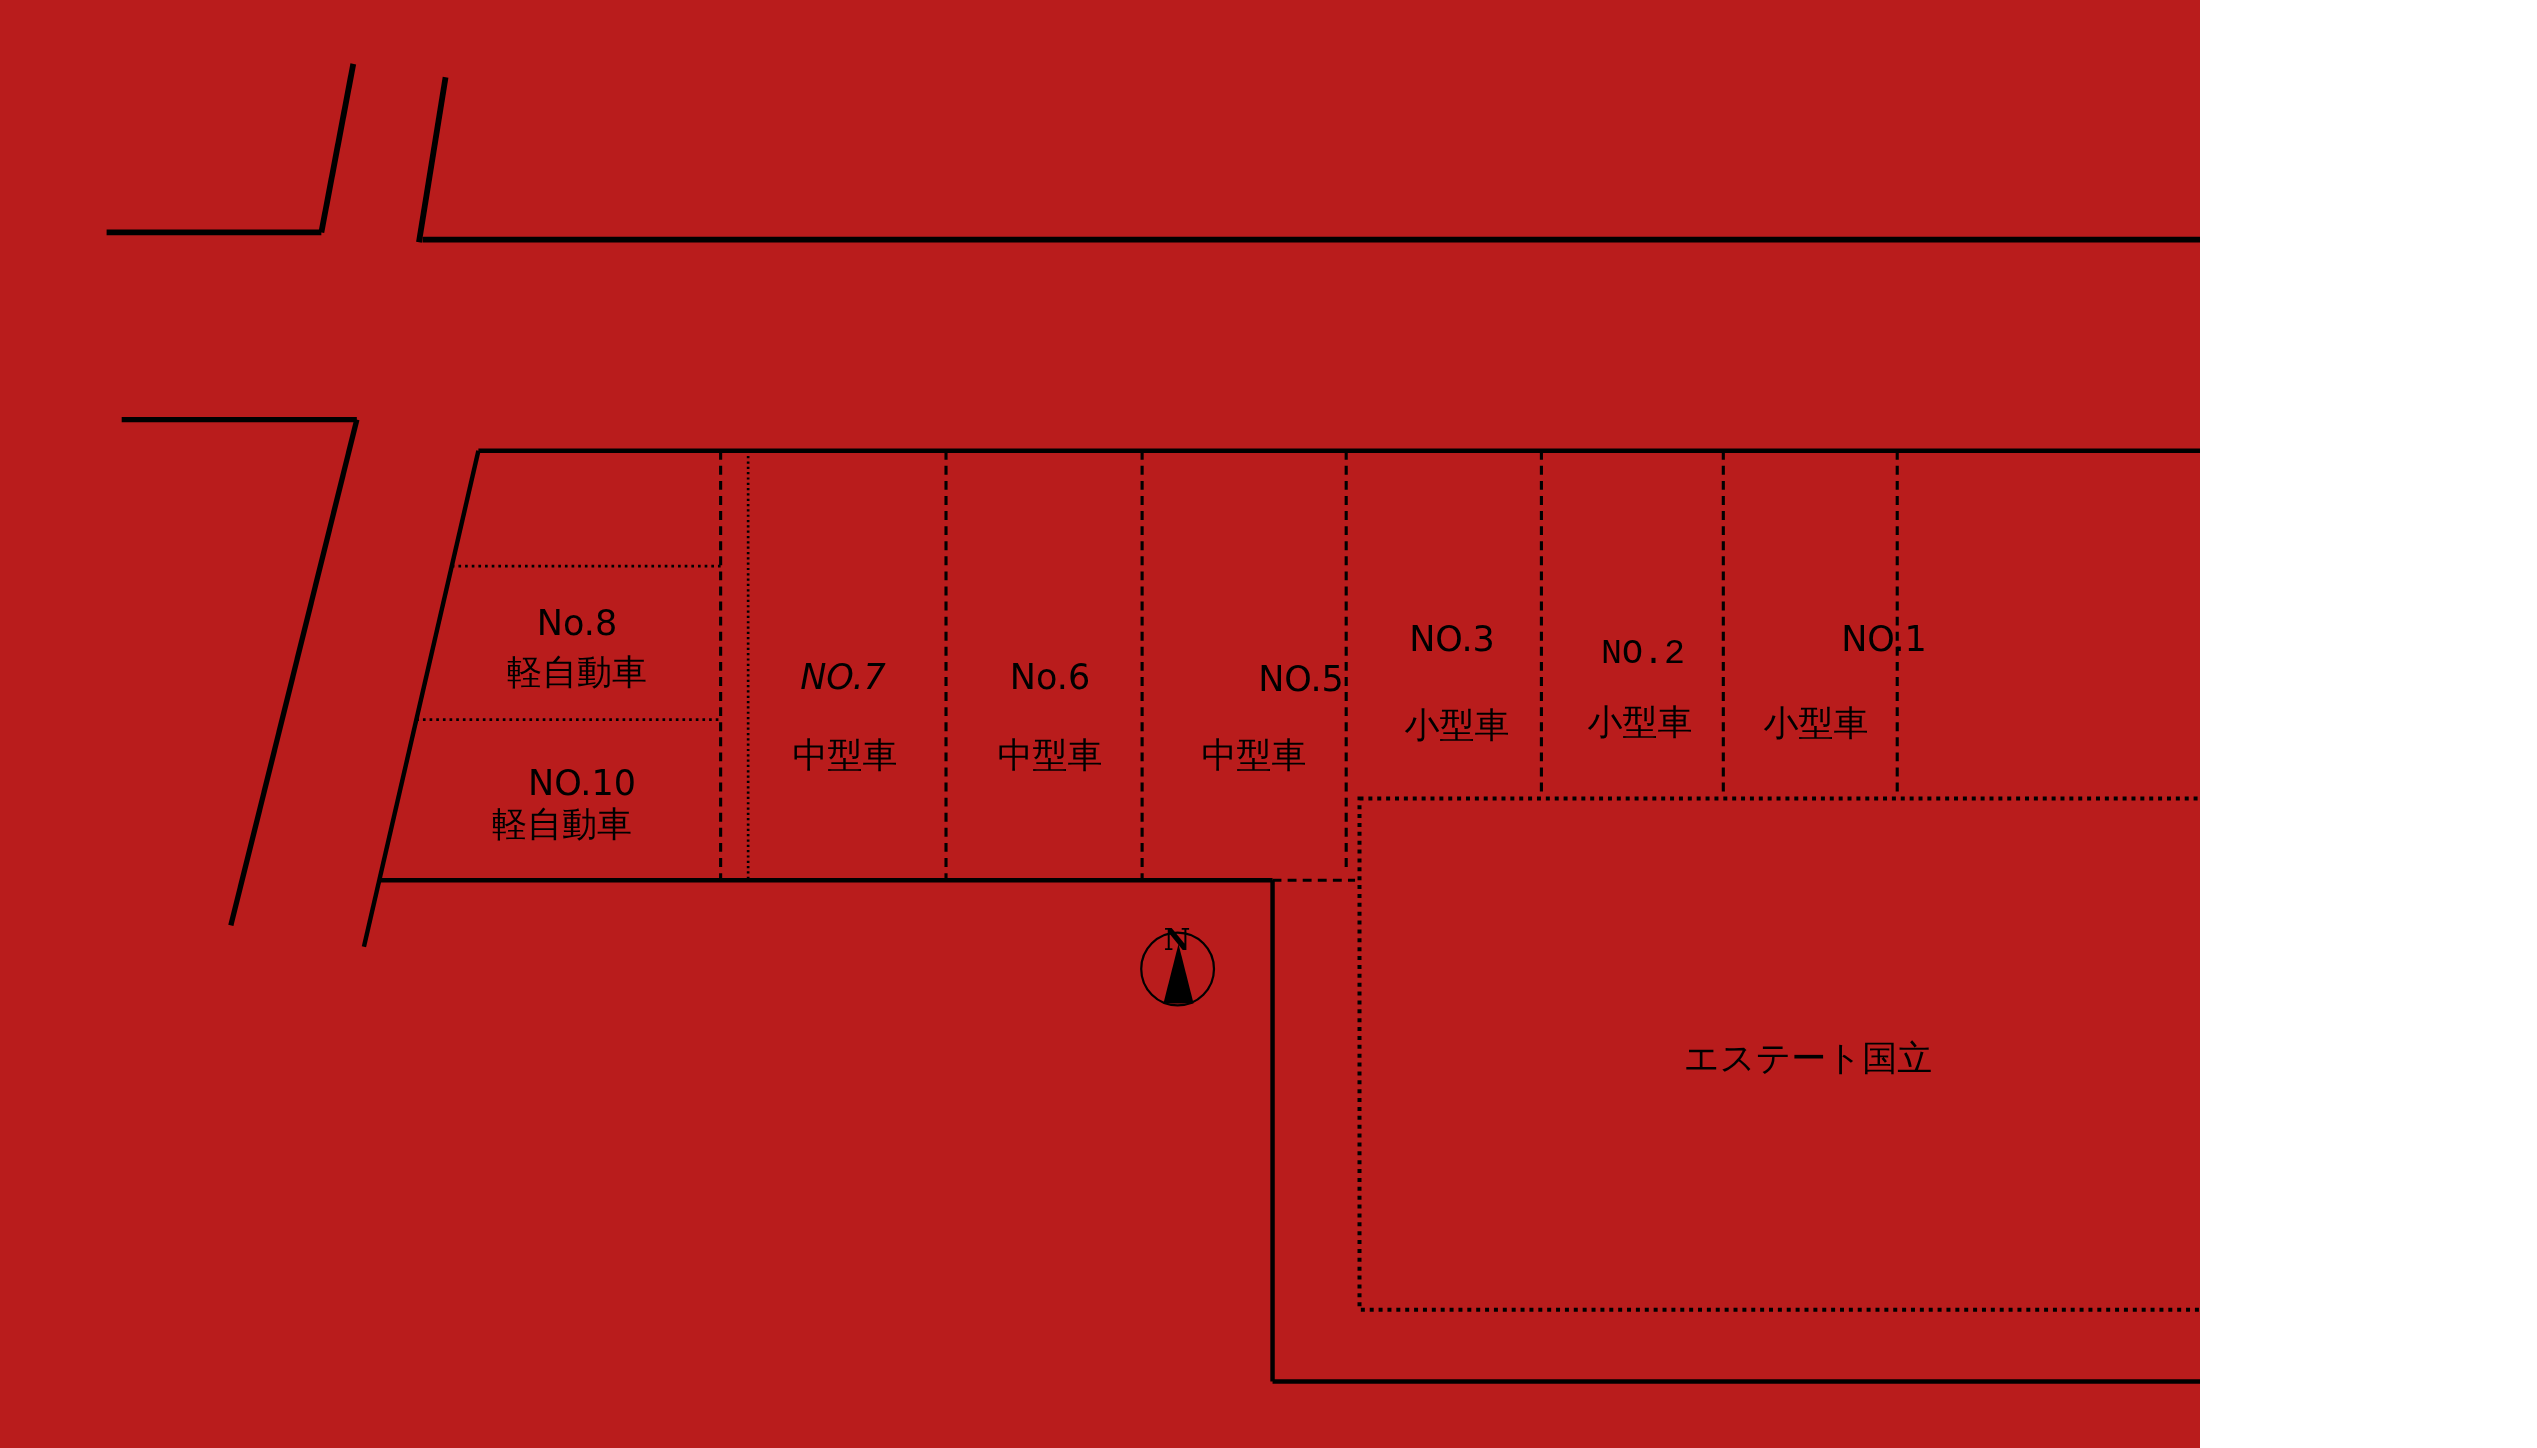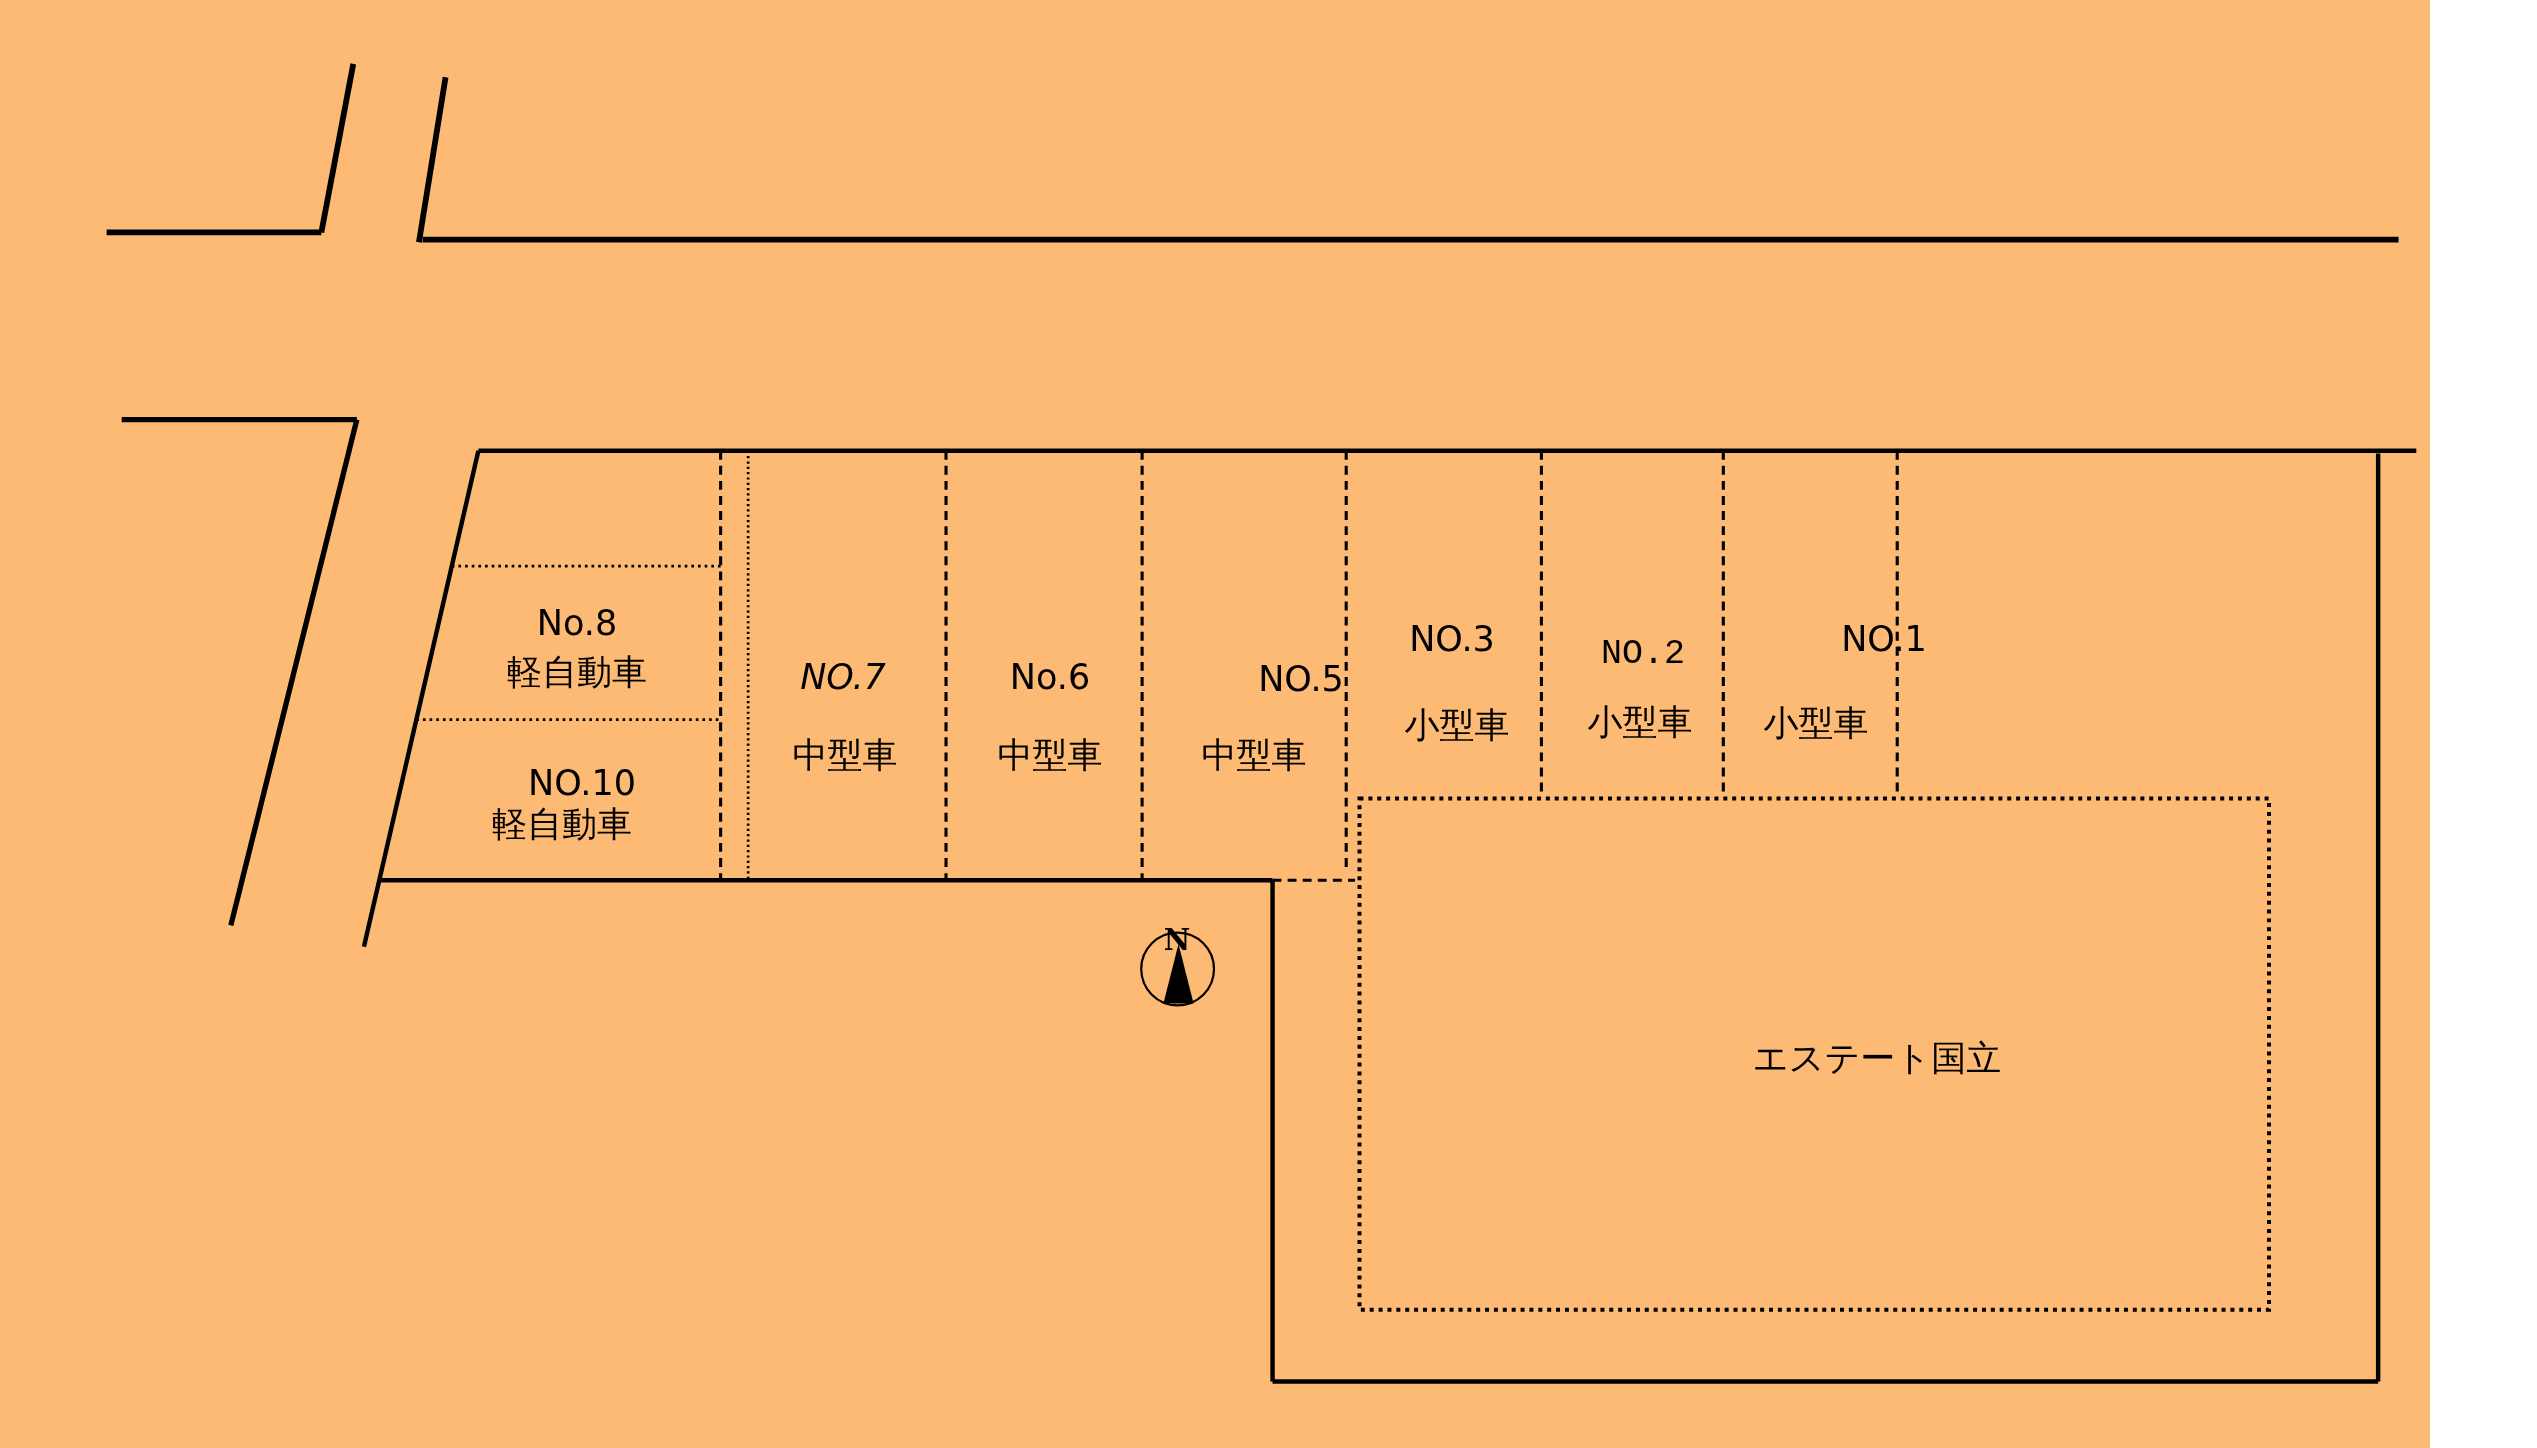--- a/index.html
+++ b/index.html
@@ -2,23 +2,23 @@
 <html style="font-size:14px"><head>
 <meta charset="utf-8">
 <style>
   html, body {
     margin: 0;
     padding: 0;
     background: #ffffff;
   }
   .stage {
     position: relative;
-    width: 2430px;
+    width: 2200px;
     height: 1449px;
-    background: #fdba74;
+    background: #b91c1c;
     overflow: hidden;
     font-family: "DejaVu Sans", "Liberation Sans", sans-serif;
     color: #000000;
   }
   .plan-svg {
     position: absolute;
     left: 0;
     top: 0;
     width: 2538px;
     height: 1449px;
@@ -109,18 +109,18 @@
 
   <div class="label" style="left:1452px; top:639px;">NO.3</div>
   <div class="label" style="left:1457px; top:725px;">小型車</div>
 
   <div class="label" style="left:1643px; top:654px;font-family:Liberation Mono, monospace;">NO.2</div>
   <div class="label" style="left:1640px; top:722px;">小型車</div>
 
   <div class="label" style="left:1884px; top:639px;">NO.1</div>
   <div class="label" style="left:1816px; top:723px;">小型車</div>
 
-  <div class="label" style="left:1877px; top:1058px;">エステート国立</div>
+  <div class="label" style="left:1808px; top:1058px;">エステート国立</div>
 
   <div class="label compass-n" style="left:1177px; top:940px;">N</div>
 
 </div>
 
 
 </body></html>

